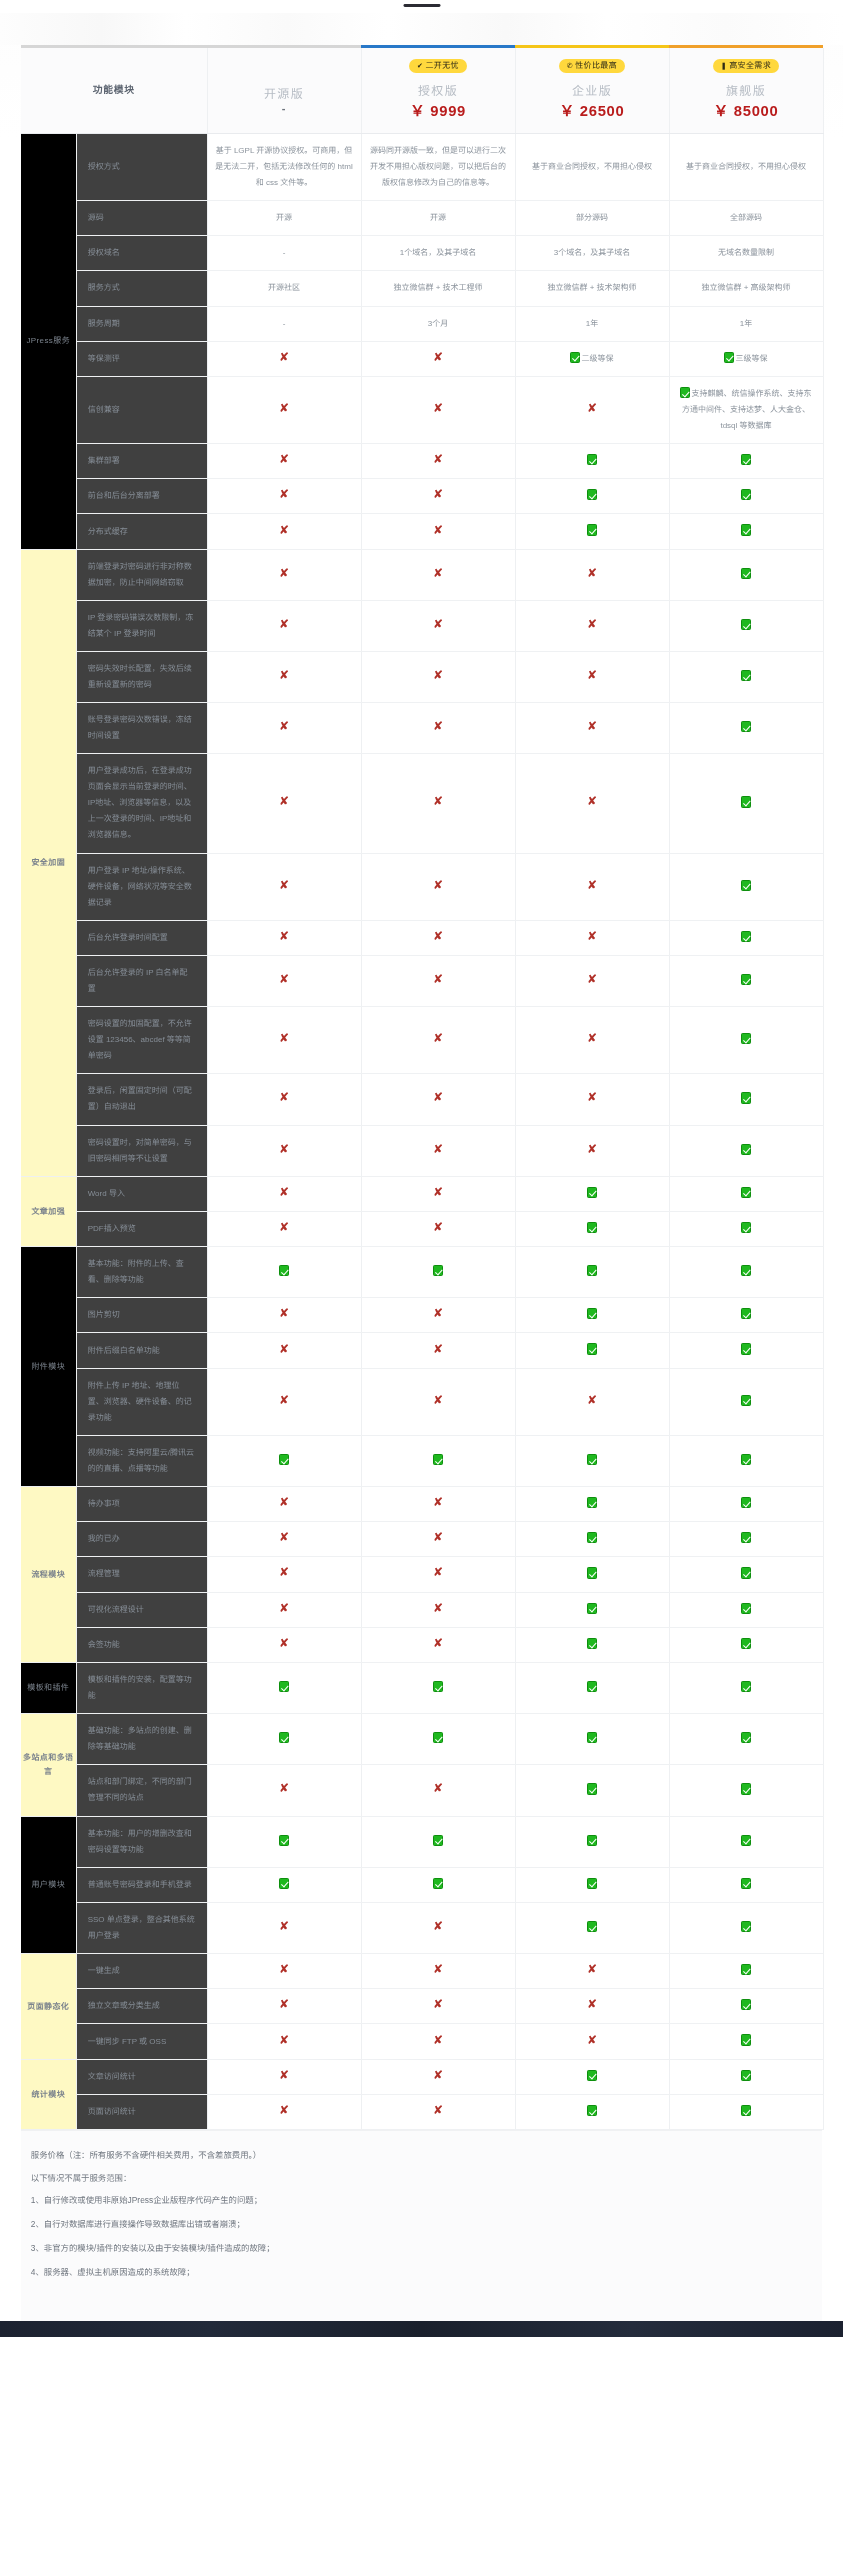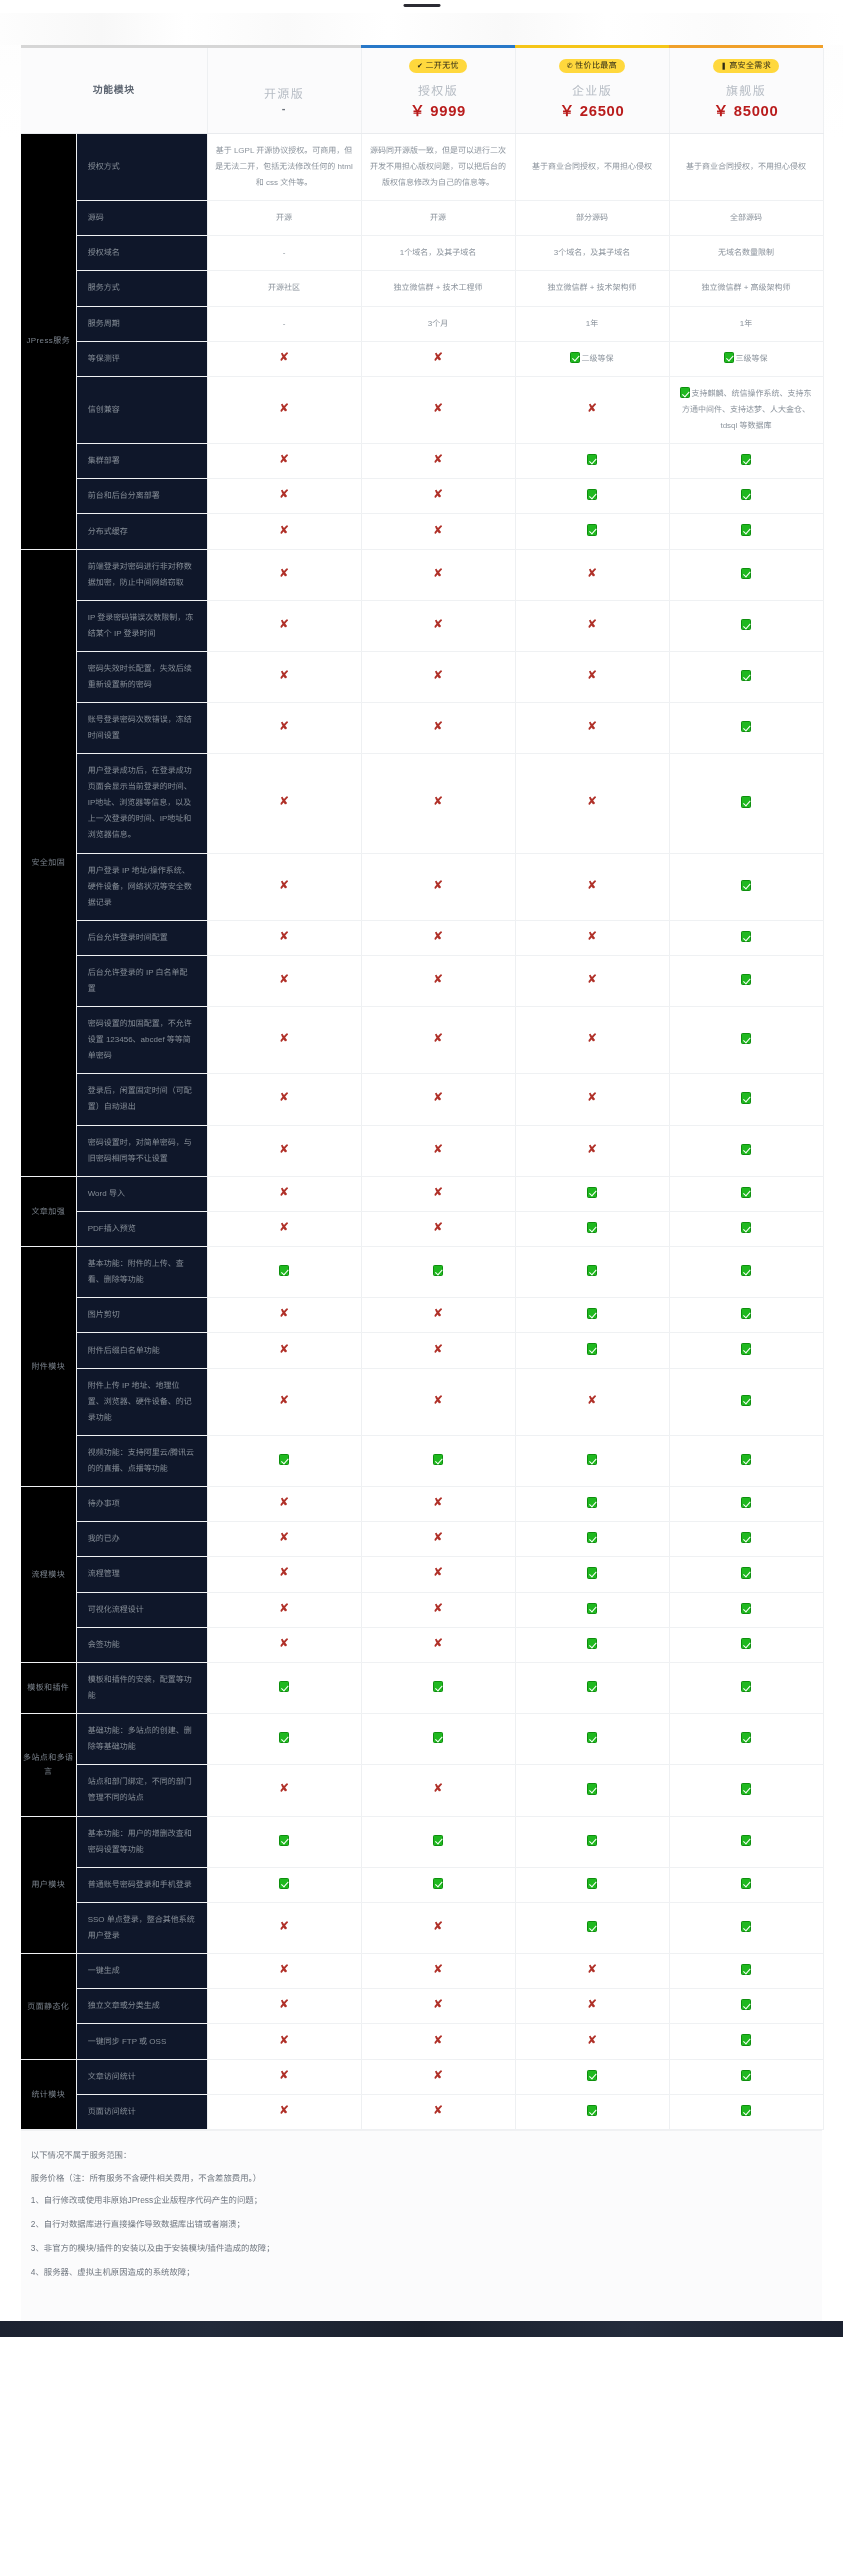--- a/index.html
+++ b/index.html
@@ -106,32 +106,32 @@
     text-align: center;
     vertical-align: middle;
     font-size: 8px;
     color: #7b838d;
     border-right: 0.7px solid #eef0f2;
     border-bottom: 0.7px solid #eef0f2;
     letter-spacing: 0.4px;
     line-height: 1.7;
     padding: 2.8px 1.4px;
   }
-  table.cmp td.grp.alt { background: #000000; }
+  table.cmp td.grp.alt { background: #fef9c3; font-weight: bold; }
 
   table.cmp td.feat {
     font-size: 8px;
     color: #868e97;
     padding: 9.1px 11.2px;
     line-height: 2.0;
     vertical-align: middle;
     border-right: 0.7px solid #eef0f2;
     border-bottom: 0.7px solid #eff1f3;
     text-align: left;
-    background: #0f172a;
+    background: #404040;
   }
   table.cmp td.val {
     font-size: 8px;
     color: #8b939c;
     text-align: center;
     vertical-align: middle;
     padding: 9.1px 7px;
     line-height: 2.0;
     border-right: 0.7px solid #eef0f2;
     border-bottom: 0.7px solid #eff1f3;
@@ -545,22 +545,22 @@
             <td class="val"><span class="mark-x">✘</span></td>
             <td class="val"><span class="mark-x">✘</span></td>
             <td class="val"><span class="mark-check"></span></td>
             <td class="val"><span class="mark-check"></span></td>
           </tr>
         </tbody>
     </table>
   </div>
 
   <div class="footer">
+    <p class="tight">服务价格（注：所有服务不含硬件相关费用，不含差旅费用。）</p>
     <p class="tight">以下情况不属于服务范围：</p>
-    <p class="tight">服务价格（注：所有服务不含硬件相关费用，不含差旅费用。）</p>
     <div id="footer-items">
         <p>1、自行修改或使用非原始JPress企业版程序代码产生的问题；</p>
         <p>2、自行对数据库进行直接操作导致数据库出错或者崩溃；</p>
         <p>3、非官方的模块/插件的安装以及由于安装模块/插件造成的故障；</p>
         <p>4、服务器、虚拟主机原因造成的系统故障；</p>
       </div>
   </div>
   <div class="footer-band"></div>
 </div>
 

